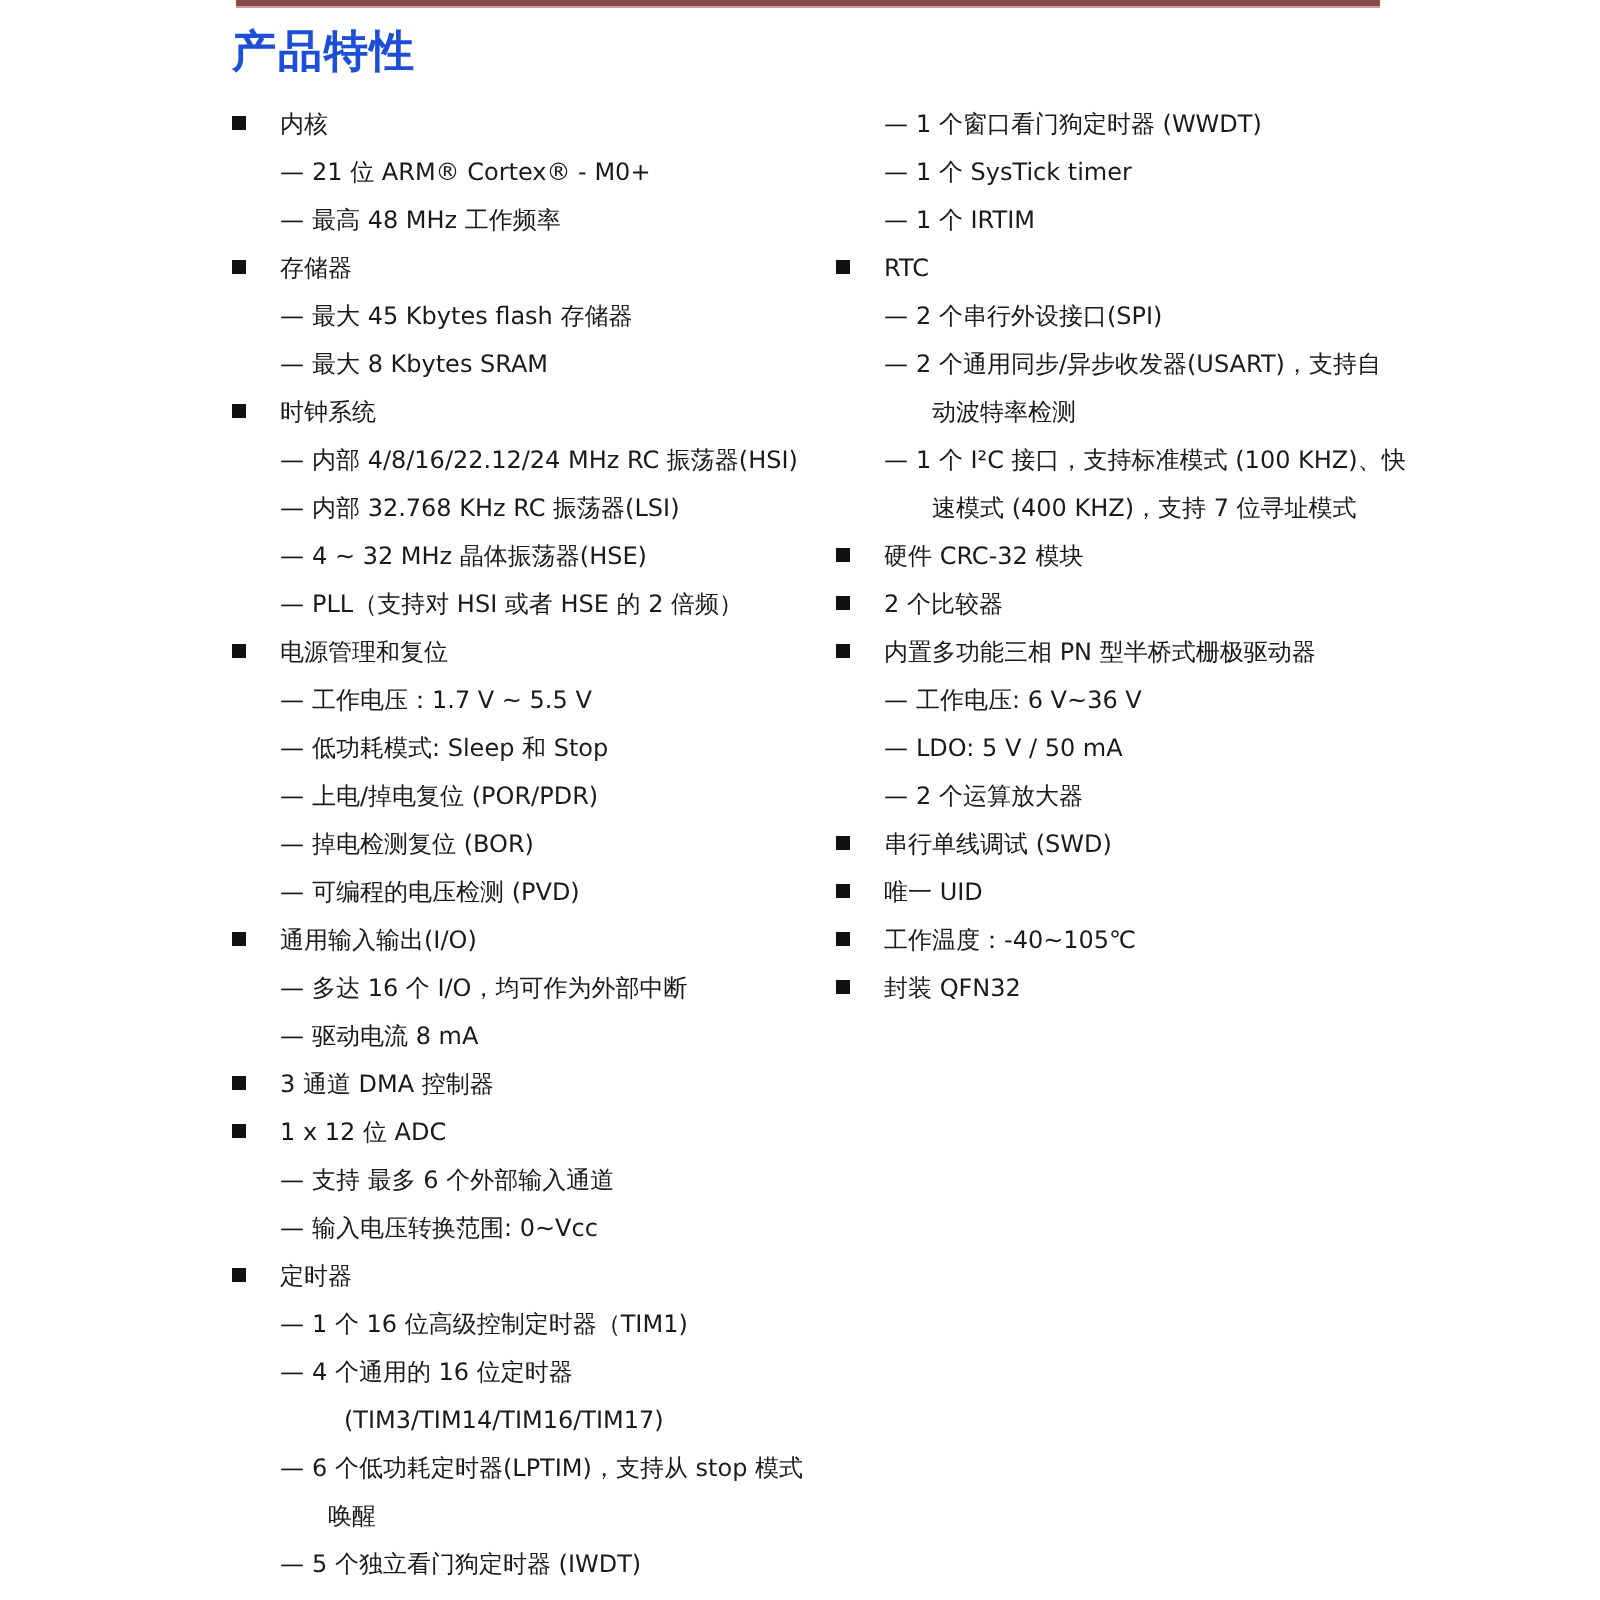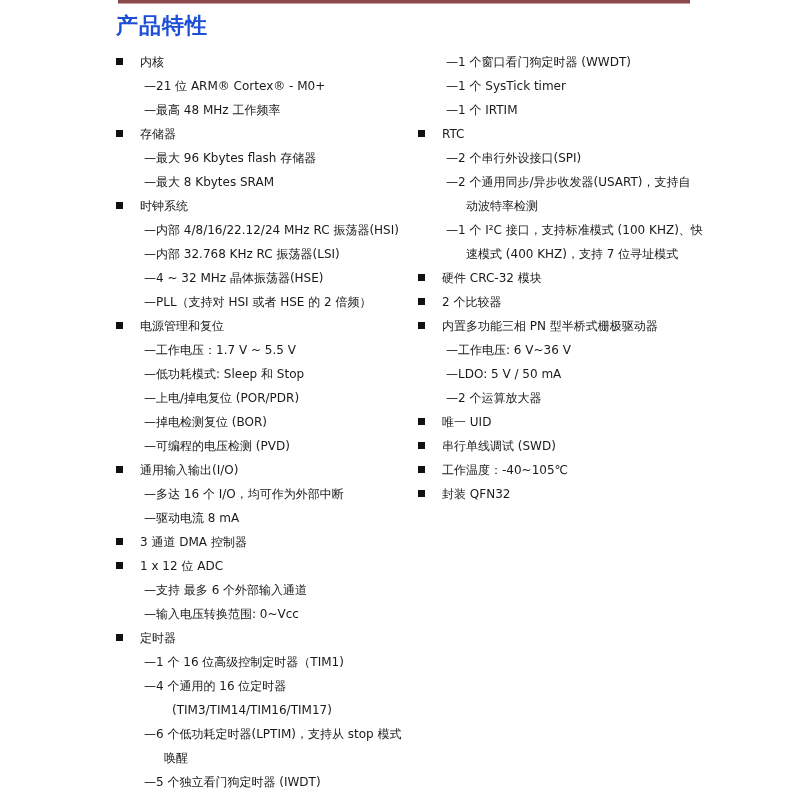--- a/index.html
+++ b/index.html
@@ -2,21 +2,21 @@
 <html><head>
 <meta charset="utf-8">
 <style>
   html, body { margin: 0; padding: 0; background: #ffffff; }
   body { width: 800px; height: 800px; position: relative; overflow: hidden;
          font-family: "DejaVu Sans", "Liberation Sans", sans-serif; color: #1a1a1a; }
   .top-rule { position: absolute; left: 118px; top: 0; width: 572px; height: 3px;
               background: #8a4a4a; border-bottom: 1px solid #c9a0a0; }
   .title { position: absolute; left: 116px; top: 11px; font-size: 22px; font-weight: bold;
            color: #1d4ed8; letter-spacing: 1px; }
-  .col { position: absolute; top: 50px; text-align: right; }
+  .col { position: absolute; top: 50px; }
   .col.left { left: 116px; width: 290px; }
   .col.right { left: 418px; width: 290px; }
   .row { position: relative; height: 24px; line-height: 24px; font-size: 12px; white-space: nowrap; }
   .bullet { position: absolute; left: 0; top: 8px; width: 7px; height: 7px; background: #111; }
   .bullet-text { position: absolute; left: 24px; }
   .sub { position: absolute; left: 24px; }
   .sub .dash { display: inline-block; width: 16px; }
   .cont { position: absolute; left: 48px; }
   .cont.paren { left: 56px; }
 </style>
@@ -35,21 +35,21 @@
       <span class="sub"><span class="dash">—</span><span>21 位 ARM® Cortex® - M0+</span></span>
     </div>
     <div class="row">
       <span class="sub"><span class="dash">—</span><span>最高 48 MHz 工作频率</span></span>
     </div>
     <div class="row">
       <span class="bullet"></span>
       <span class="bullet-text">存储器</span>
     </div>
     <div class="row">
-      <span class="sub"><span class="dash">—</span><span>最大 96 Kbytes flash 存储器</span></span>
+      <span class="sub"><span class="dash">—</span><span>最大 45 Kbytes flash 存储器</span></span>
     </div>
     <div class="row">
       <span class="sub"><span class="dash">—</span><span>最大 8 Kbytes SRAM</span></span>
     </div>
     <div class="row">
       <span class="bullet"></span>
       <span class="bullet-text">时钟系统</span>
     </div>
     <div class="row">
       <span class="sub"><span class="dash">—</span><span>内部 4/8/16/22.12/24 MHz RC 振荡器(HSI)</span></span>
@@ -174,25 +174,25 @@
       <span class="sub"><span class="dash">—</span><span>工作电压: 6 V~36 V</span></span>
     </div>
     <div class="row">
       <span class="sub"><span class="dash">—</span><span>LDO: 5 V / 50 mA</span></span>
     </div>
     <div class="row">
       <span class="sub"><span class="dash">—</span><span>2 个运算放大器</span></span>
     </div>
     <div class="row">
       <span class="bullet"></span>
+      <span class="bullet-text">串行单线调试 (SWD)</span>
+    </div>
+    <div class="row">
+      <span class="bullet"></span>
       <span class="bullet-text">唯一 UID</span>
-    </div>
-    <div class="row">
-      <span class="bullet"></span>
-      <span class="bullet-text">串行单线调试 (SWD)</span>
     </div>
     <div class="row">
       <span class="bullet"></span>
       <span class="bullet-text">工作温度：-40~105℃</span>
     </div>
     <div class="row">
       <span class="bullet"></span>
       <span class="bullet-text">封装 QFN32</span>
     </div>
   </div>

